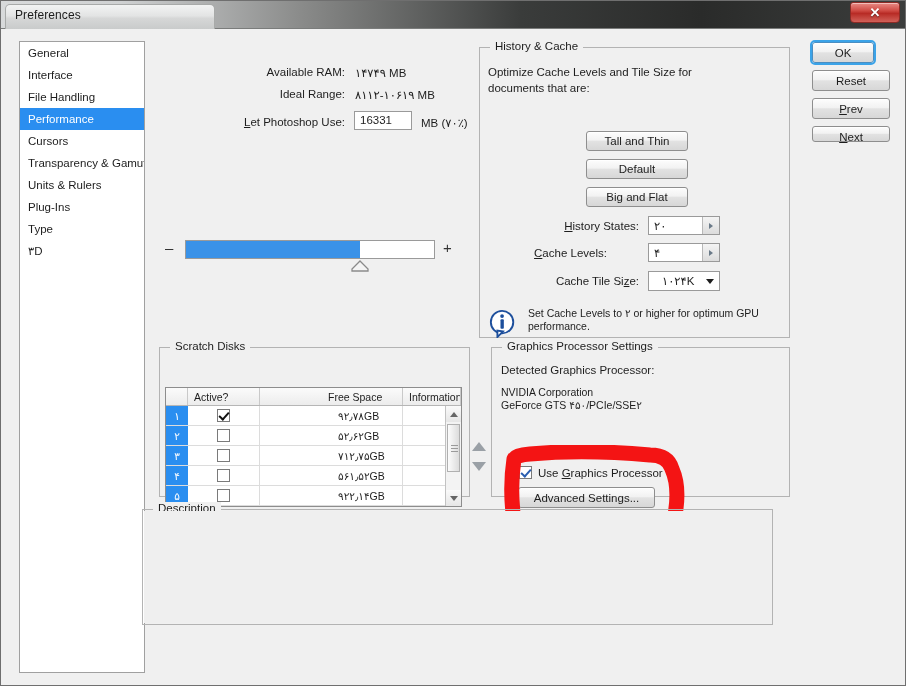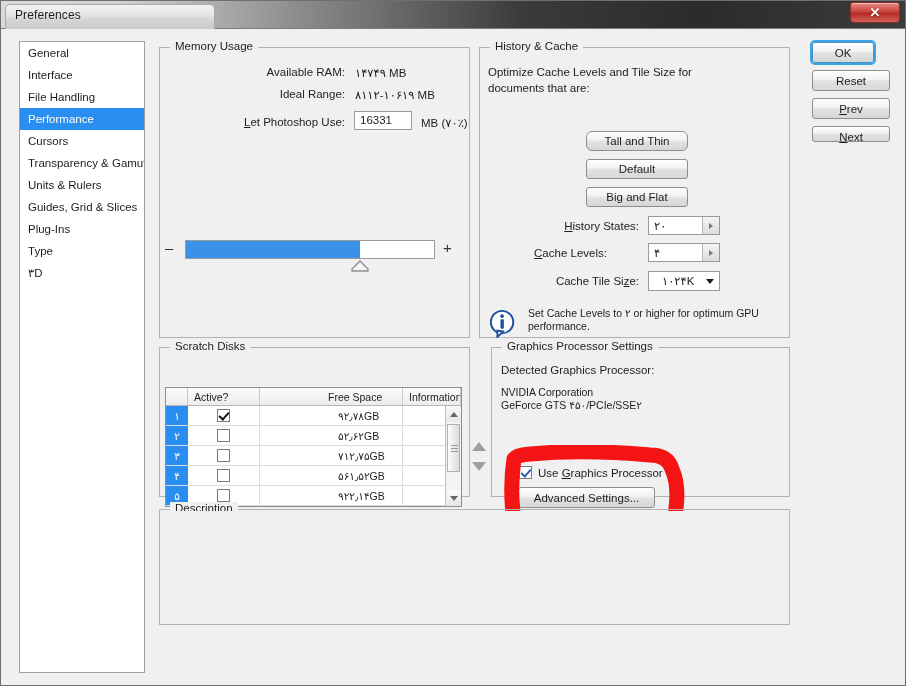--- a/index.html
+++ b/index.html
@@ -288,29 +288,25 @@
   <div id="body">
 
     <div id="sidebar">
       <div class="side-item">General</div>
       <div class="side-item">Interface</div>
       <div class="side-item">File Handling</div>
       <div class="side-item sel">Performance</div>
       <div class="side-item">Cursors</div>
       <div class="side-item">Transparency &amp; Gamut</div>
       <div class="side-item">Units &amp; Rulers</div>
-      <div class="side-item">Guides, Grid &amp; Slices</div>
       <div class="side-item">Plug-Ins</div>
       <div class="side-item">Type</div>
       <div class="side-item">۳D</div>
     </div>
 
-    <div class="group" style="left:157px; top:17px; width:311px; height:291px;">
-      <div class="legend">Memory Usage</div>
-    </div>
 
     <div class="lbl" style="left:193px; top:36px; width:150px; text-align:right;">Available RAM:</div>
     <div class="lbl" style="left:353px; top:36px;">۱۴۷۴۹ MB</div>
 
     <div class="lbl" style="left:193px; top:58px; width:150px; text-align:right;">Ideal Range:</div>
     <div class="lbl" style="left:353px; top:58px;">۸۱۱۲-۱۰۶۱۹ MB</div>
 
     <div class="lbl" style="left:175px; top:86px; width:168px; text-align:right;"><u class="k">L</u><span>et Photoshop Use:</span></div>
     <div class="txtbox" style="left:352px; top:81px; width:58px; height:19px;">16331</div>
     <div class="lbl" style="left:419px; top:86px;">MB (۷۰٪)</div>
@@ -324,21 +320,21 @@
       <polygon points="9,1 17,9 17,11 1,11 1,9" fill="#f4f4f4" stroke="#8a8a8a" stroke-width="1.3"></polygon>
     </svg>
 
     <div class="group" style="left:477px; top:17px; width:311px; height:291px;">
       <div class="legend">History &amp; Cache</div>
     </div>
 
     <div class="lbl" style="left:486px; top:36px;">Optimize Cache Levels and Tile Size for</div>
     <div class="lbl" style="left:486px; top:52px;">documents that are:</div>
 
-    <div class="btn" style="left:584px; top:101px; width:102px; height:20px; line-height:19px;border-radius:6px;">Tall and Thin</div>
+    <div class="btn" style="left:584px; top:101px; width:102px; height:20px; line-height:19px;">Tall and Thin</div>
     <div class="btn" style="left:584px; top:129px; width:102px; height:20px; line-height:19px;">Default</div>
     <div class="btn" style="left:584px; top:157px; width:102px; height:20px; line-height:19px;">Big and Flat</div>
 
     <div class="lbl" style="left:500px; top:190px; width:137px; text-align:right;"><u class="k">H</u><span>istory States:</span></div>
     <div class="spin" style="left:646px; top:186px; width:72px;">
       <div class="val">۲۰</div>
       <div class="arrow"></div>
     </div>
 
     <div class="lbl" style="left:500px; top:217px; width:137px; text-align:center;"><u class="k">C</u><span>ache Levels:</span></div>
@@ -446,21 +442,21 @@
     <div class="chkrow" style="left:517px; top:436px;">
       <span class="cbx2 on"></span>
       <span>Use <u class="k">G</u>raphics Processor</span>
     </div>
     <div class="btn" style="left:516px; top:457px; width:137px; height:21px; line-height:20px;">Advanced Settings...</div>
 
     <svg id="annot" viewBox="0 0 188 97">
       <path d="M14 14 Q10 40 13 68 Q13 86 30 87 Q90 93 150 88 Q172 86 175 70 Q180 42 172 24 Q168 10 150 10 Q84 4 30 9 Q16 10 14 14 Z" fill="none" stroke="#f41414" stroke-width="15" stroke-linecap="round" stroke-linejoin="round"></path>
     </svg>
 
-    <div class="group" style="left:157px; top:479px; width:631px; height:116px;padding-left:13px;">
+    <div class="group" style="left:140px; top:479px; width:631px; height:116px;padding-left:13px;">
       <div class="legend">Description</div>
       <div id="desc-inner"></div>
     </div>
 
     <div class="btn focusring" style="left:810px; top:12px; width:62px; height:21px; line-height:20px;">OK</div>
     <div class="btn" style="left:810px; top:40px; width:78px; height:21px; line-height:20px;">Reset</div>
     <div class="btn" style="left:810px; top:68px; width:78px; height:21px; line-height:20px;"><u class="k">P</u><span>rev</span></div>
     <div class="btn" style="left:810px; top:96px; width:78px; height:16px; line-height:20px;"><u class="k">N</u><span>ext</span></div>
 
   </div>

